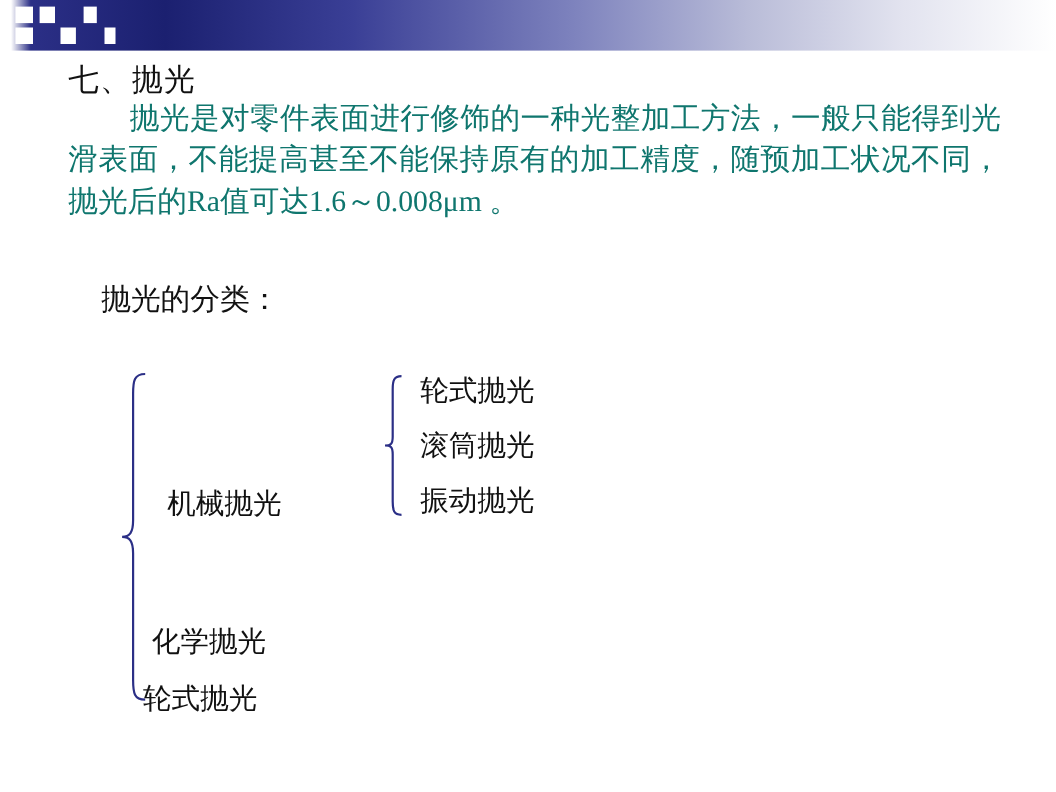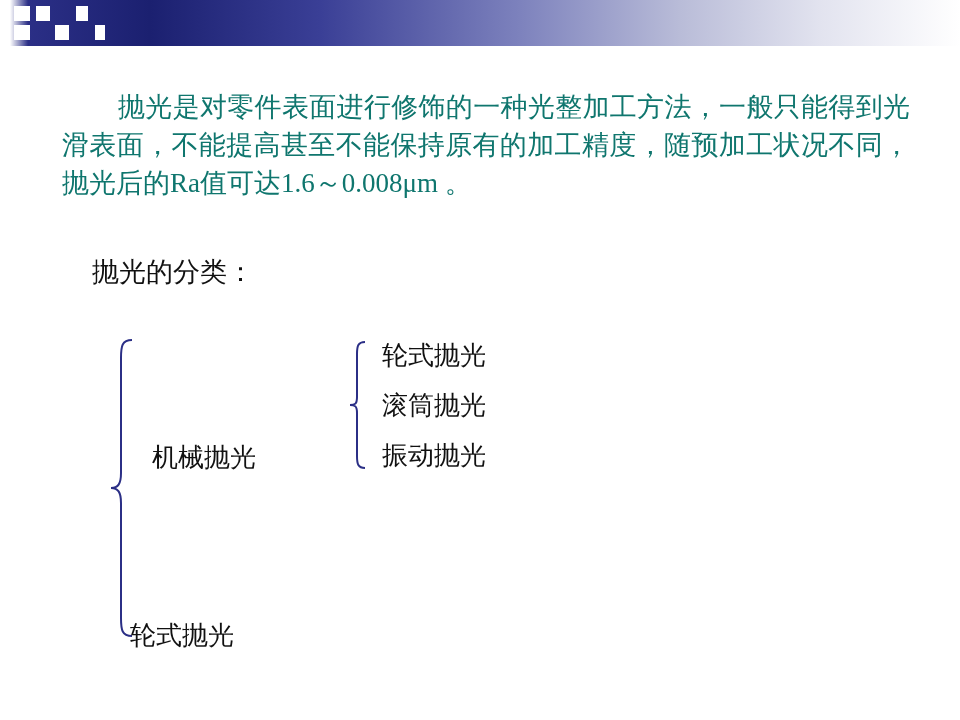--- a/index.html
+++ b/index.html
@@ -138,20 +138,21 @@
   <div class="band-sq sq1"></div>
   <div class="band-sq sq2"></div>
   <div class="band-sq sq3"></div>
   <div class="band-sq sq4"></div>
   <div class="band-sq sq5"></div>
   <div class="band-sq sq6"></div>
 </div>
 
 <div class="slide">
 
+  <div class="heading">七、抛光</div>
 
   <div class="para">抛光是对零件表面进行修饰的一种光整加工方法，一般只能得到光滑表面，不能提高甚至不能保持原有的加工精度，随预加工状况不同，抛光后的Ra值可达1.6～0.008μm 。</div>
 
   <div class="subhead">抛光的分类：</div>
 
   <div class="diagram">
 
     <div class="brace-outer">
       <svg width="26" height="300" viewBox="0 0 26 300">
         <path d="M24 2 C14 2 13 8 13 20 L13 135 C13 146 10 150 3 150 C10 150 13 154 13 165 L13 280 C13 292 14 298 24 298" fill="none" stroke="#2b2f86" stroke-width="2"></path>
@@ -161,19 +162,20 @@
     <div class="brace-inner">
       <svg width="20" height="130" viewBox="0 0 20 130">
         <path d="M18 2 C11 2 10 6 10 14 L10 57 C10 64 8 65 3 65 C8 65 10 66 10 73 L10 116 C10 124 11 128 18 128" fill="none" stroke="#2b2f86" stroke-width="2"></path>
       </svg>
     </div>
 
     <div class="d-label l-mech">机械抛光</div>
     <div class="d-label l-wheel">轮式抛光</div>
     <div class="d-label l-drum">滚筒抛光</div>
     <div class="d-label l-vib">振动抛光</div>
+    <div class="d-label l-chem">化学抛光</div>
     <div class="d-label l-echem">轮式抛光</div>
 
   </div>
 
   <div class="watermark"></div>
 
 </div>
 
 </body></html>

